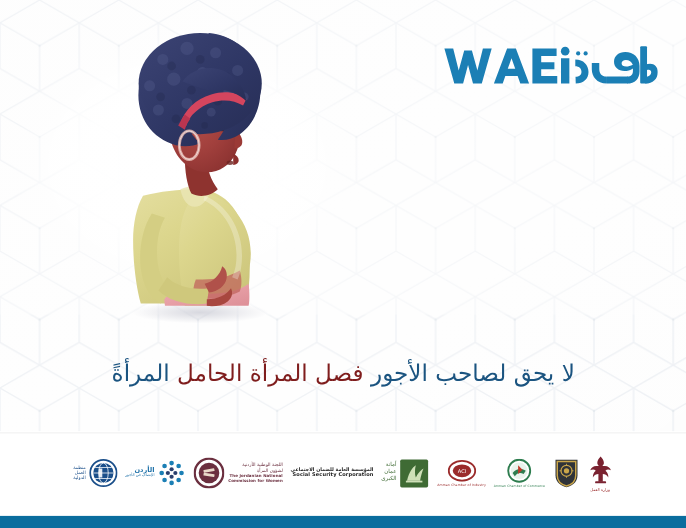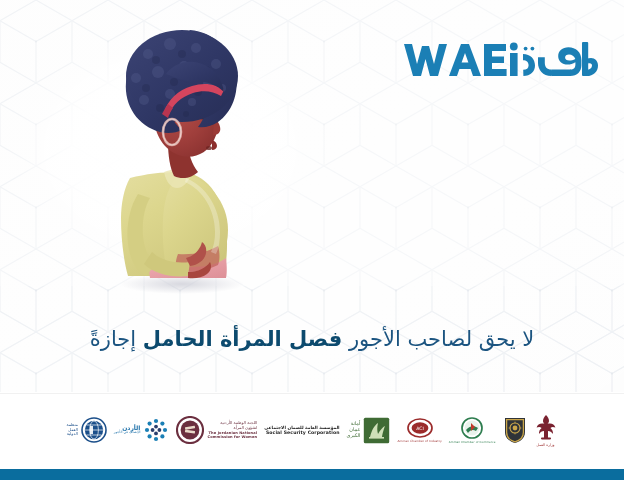--- a/index.html
+++ b/index.html
@@ -82,22 +82,22 @@
   }
   .msg-line {
     font-family: "DejaVu Sans", "Liberation Sans", sans-serif;
     font-size: 21px;
     line-height: 1.45;
     color: #1b5480;
     letter-spacing: 0px;
     white-space: nowrap;
   }
   .msg-line b {
-    color: #0c4a6e;
-    font-weight: 700;
+    color: #7f1d1d;
+    font-weight: 400;
   }
 
   
   .footer {
     position: absolute;
     left: 0;
     bottom: 0;
     width: 624px;
     height: 86px;
     background: #ffffff;
@@ -380,21 +380,21 @@
       <path d="M104 56 c14 -2 26 2 34 10 c-2 -16 -14 -28 -30 -30 c-12 -1 -22 4 -28 12 c8 3 16 6 24 8 Z" fill="url(#hairG)"></path>
 
       <ellipse cx="86" cy="106" rx="9" ry="13" fill="none" stroke="#e6b9b2" stroke-width="2.6" opacity="0.85"></ellipse>
       <ellipse cx="86" cy="106" rx="9" ry="13" fill="none" stroke="#ffffff" stroke-width="0.9" opacity="0.55"></ellipse>
 
       <path d="M100 152 c20 8 34 30 34 54 c0 8 -1 16 -4 22 l-5 -2 c3 -6 4 -13 4 -20 c0 -22 -12 -42 -30 -50 Z" fill="#ffffff" opacity="0.28"></path>
     </svg>
   </div>
 
   <div class="message-band">
-    <div class="msg-line"><span>لا يحق لصاحب الأجور </span><b>فصل المرأة الحامل</b><span> إجازةً</span></div>
+    <div class="msg-line"><span>لا يحق لصاحب الأجور </span><b>فصل المرأة الحامل</b><span> المرأةً</span></div>
   </div>
 
   <div class="footer">
     <div class="footer-logos">
 
       <div class="flogo">
         <div class="flogo-txt" style="align-items:flex-end;">
           <span class="flogo-ar" style="color:#1b4f8a;">منظمة</span>
           <span class="flogo-ar" style="color:#1b4f8a;">العمل</span>
           <span class="flogo-ar" style="color:#1b4f8a;">الدولية</span>

